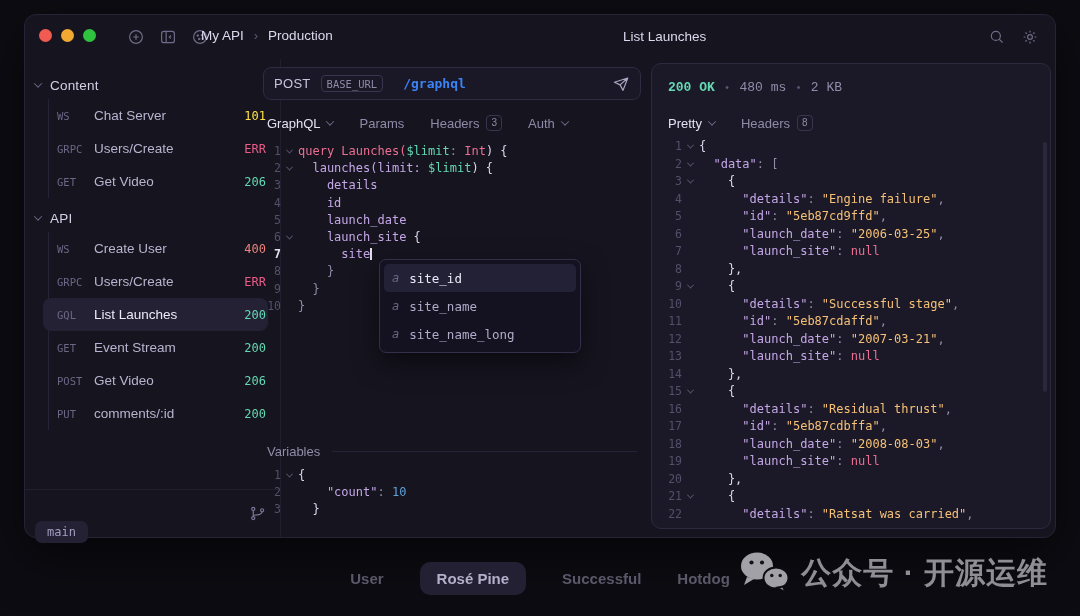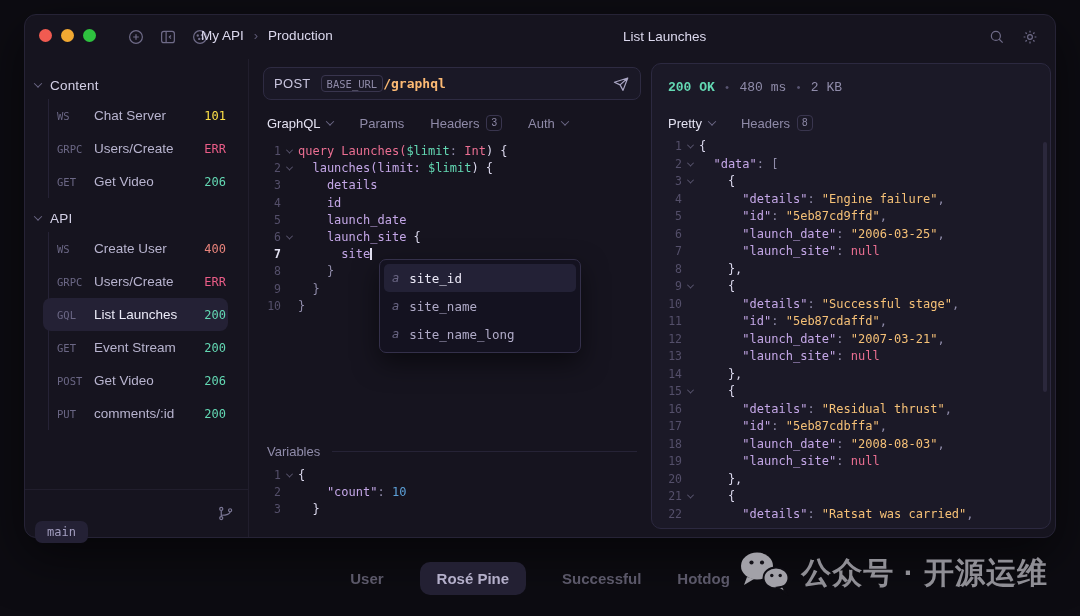--- a/index.html
+++ b/index.html
@@ -20,22 +20,22 @@
   .tb-icon svg { width:18px; height:18px; display:block; }
   .breadcrumb { position:absolute; left:176px; top:13px; display:flex; align-items:center; gap:10px;
     font-size:13.5px; color:#dcd9ee; }
   .crumb-sep { color:#5c5874; font-size:13px; }
   .win-title { position:absolute; left:598px; top:14px; font-size:13.5px; color:#dcd9ee; }
 
   
   .body { position:absolute; left:0; right:0; top:44px; bottom:0; }
 
   
-  .sidebar { position:absolute; left:0; top:0; bottom:0; width:224px; border-right:1px solid #211e2d;
-    padding:12px 20px 0 10px; }
+  .sidebar { position:absolute; left:0; top:0; bottom:0; width:256px; border-right:1px solid #211e2d;
+    padding:12px 12px 0 10px; }
   .sec-header { display:flex; align-items:center; gap:9px; height:28px; color:#6b6785; cursor:default; }
   .sec-header .sec-label { font-size:13.5px; color:#d3d0e6; font-weight:500; letter-spacing:.2px; }
   .sec-items { margin-left:13px; border-left:1px solid #262336; }
   .sitem { display:flex; align-items:center; height:33px; padding-left:8px; padding-right:2px;
     border-radius:8px; position:relative; }
   .sitem.selected { background:#242135; margin-left:-6px; padding-left:14px; }
   .meth { font-family:"DejaVu Sans Mono", monospace; font-size:10.5px; color:#6b6785; width:37px; flex:none; }
   .iname { font-size:13.5px; color:#b8b4cf; white-space:nowrap; overflow:hidden; }
   .sitem.selected .iname { color:#ecebf8; }
   .istatus { margin-left:auto; font-family:"DejaVu Sans Mono", monospace; font-size:12px; }
@@ -48,21 +48,21 @@
   .branch-icon { margin-left:auto; color:#7a7694; width:17px; height:17px; }
   .branch-icon svg{ width:17px; height:17px; display:block; }
 
   
   .middle { position:absolute; left:228px; top:0; bottom:0; width:398px; }
   .url-row { position:absolute; left:10px; right:10px; top:8px; height:33px; background:#1a1826;
     border:1px solid #2e2b42; border-radius:8px; display:flex; align-items:center; padding:0 10px; }
   .url-method { font-size:13px; color:#c9c5de; letter-spacing:.3px; }
   .env-chip { margin-left:10px; font-family:"DejaVu Sans Mono", monospace; font-size:10.5px; color:#8f8aa8;
     border:1px solid #39354e; border-radius:4px; padding:1.5px 5px; }
-  .url-path { margin-left:0; font-family:"DejaVu Sans Mono", monospace; font-size:13px; font-weight:bold; color:#fdba74; }
+  .url-path { margin-left:20px; font-family:"DejaVu Sans Mono", monospace; font-size:13px; font-weight:bold; color:#3b82f6; }
   .send-btn { margin-left:auto; color:#aaa6c4; width:18px; height:18px; }
   .send-btn svg{ width:18px; height:18px; display:block; }
 
   .tabs { display:flex; align-items:center; gap:26px; }
   .req-tabs { position:absolute; left:14px; right:10px; top:50px; height:28px; }
   .tab { display:flex; align-items:center; gap:7px; font-size:13px; color:#8f8aa8; cursor:default; }
   .tab.active { color:#e4e2f2; }
   .badge { font-size:10px; color:#8f8aa8; border:1px solid #39354e; border-radius:4px;
     padding:0 4px; line-height:14px; }
   .chev { display:inline-block; width:6px; height:6px; border-right:1.5px solid currentColor;

